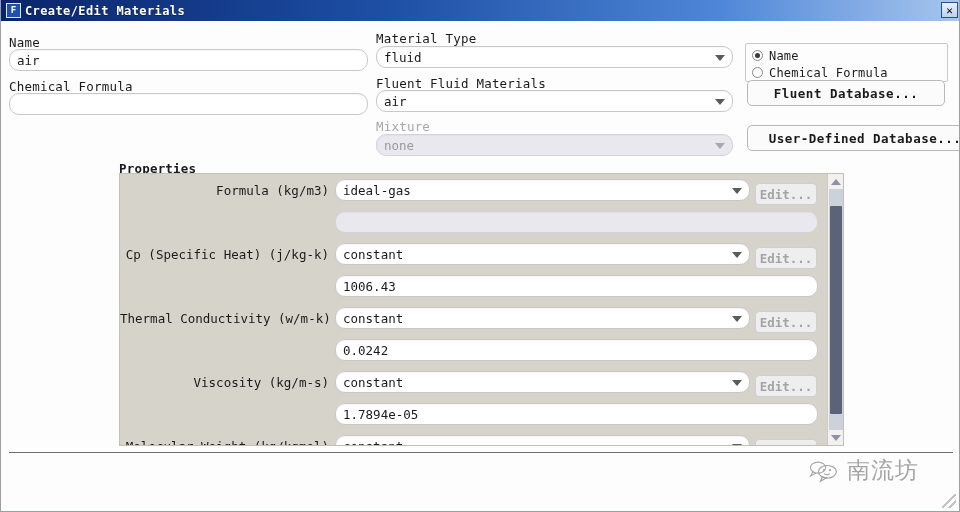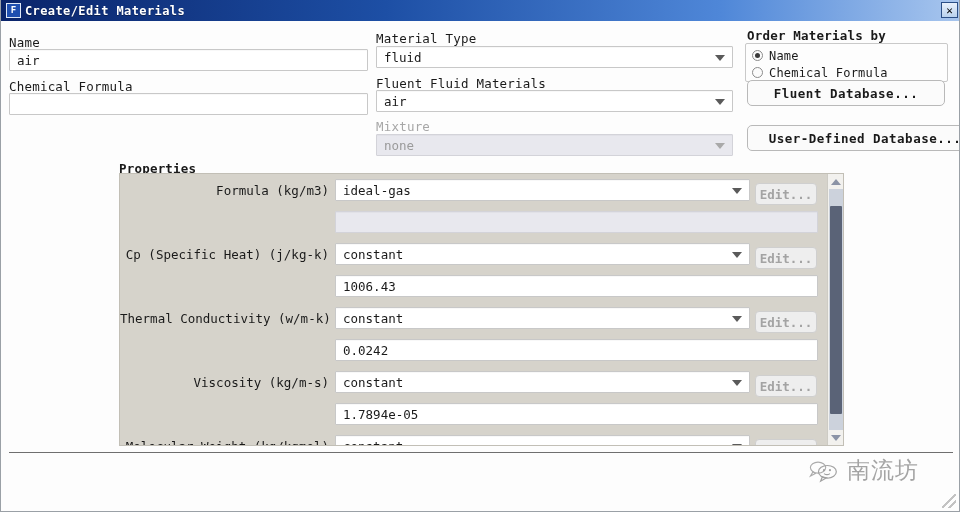--- a/index.html
+++ b/index.html
@@ -62,21 +62,21 @@
     color: #1a1a1a;
     letter-spacing: .2px;
     white-space: nowrap;
   }
   .lbl.dim { color: #a7a7a7; }
 
   .field {
     height: 22px;
     background: #ffffff;
     border: 1px solid #c8c8c8;
-    border-radius: 1px;
+    border-radius: 10px;
     display: flex; align-items: center;
     padding: 0 7px;
     font-size: 12.5px;
     color: #1a1a1a;
     box-shadow: inset 0 1px 1px rgba(0,0,0,.03);
     white-space: nowrap; overflow: hidden;
   }
   .field.disabled {
     background: #e8e8ee;
     color: #9b9b9b;
@@ -296,21 +296,20 @@
     <span>air</span>
     <span class="caret"></span>
   </div>
 
   <div class="lbl dim mix-label">Mixture</div>
   <div class="field combo disabled mix-combo">
     <span>none</span>
     <span class="caret"></span>
   </div>
 
-  <div class="lbl order-label">Order Materials by</div>
   <div class="order-box">
     <div class="radio-row">
       <span class="radio on"></span>
       <span class="lbl">Name</span>
     </div>
     <div class="radio-row">
       <span class="radio"></span>
       <span class="lbl">Chemical Formula</span>
     </div>
   </div>

